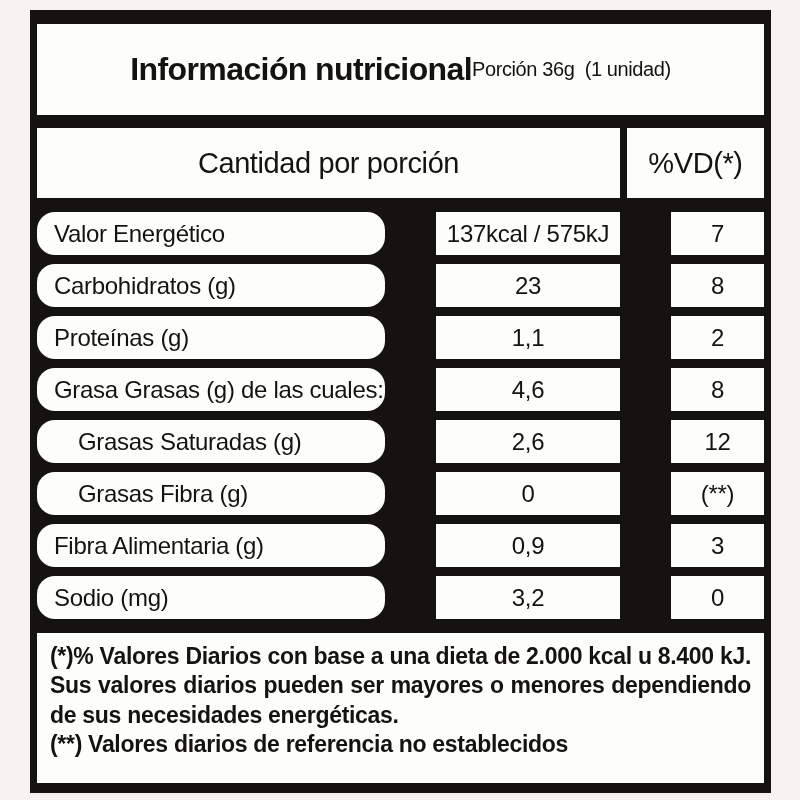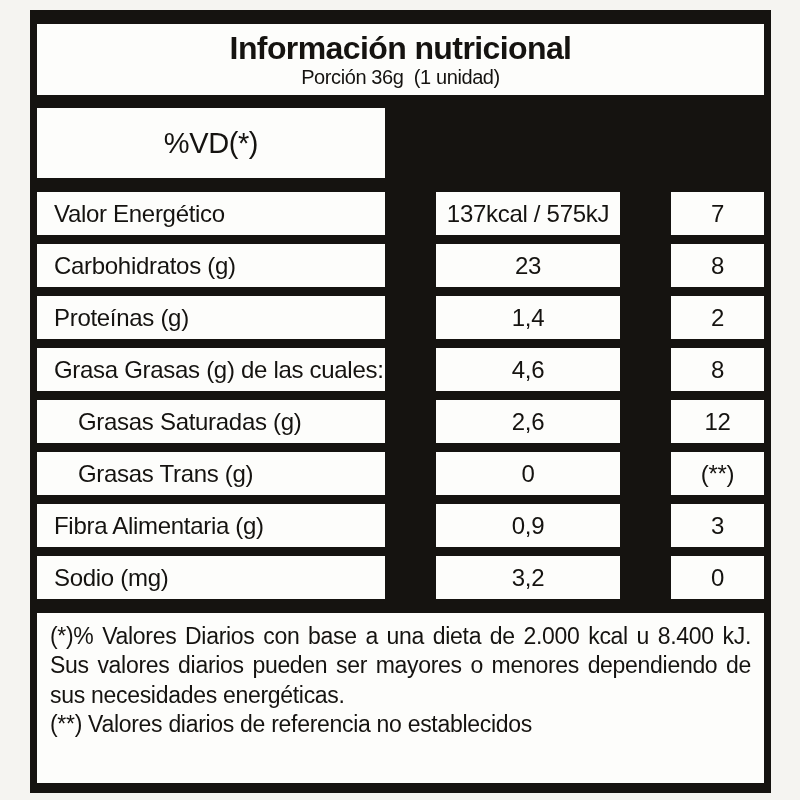--- a/index.html
+++ b/index.html
@@ -28,24 +28,24 @@
     box-sizing: border-box;
     background: #151310;
     padding: 14px 7px 10px 7px;
     display: flex;
     flex-direction: column;
   }
   .box { background: #fdfdfb; }
 
   
   .title-box {
-    height: 71px;
+    height: 91px;
     margin-bottom: 13px;
     display: flex;
-    flex-direction: column;
+    flex-direction: row;
     align-items: center;
     justify-content: center;
     flex: none;
   }
   .title {
     font-size: 32px;
     font-weight: bold;
     letter-spacing: -0.6px;
     line-height: 1.08;
   }
@@ -75,78 +75,80 @@
     display: flex;
     align-items: center;
     font-size: 24px;
     letter-spacing: -0.3px;
     white-space: nowrap;
     overflow: hidden;
   }
   .span2 { grid-column: 1 / 3; }
   .center { justify-content: center; }
   .head-cell { font-size: 29px; letter-spacing: -0.4px; }
-  .name { padding-left: 17px; }
+  .name { padding-left: 17px; border-radius: 18px; }
   .name.indent { padding-left: 41px; text-align: center; }
   .val { justify-content: center; margin-left: 44px; }
 
   
   .footer-box {
     margin-top: 14px;
     flex: 1 1 auto;
     padding: 9px 13px 6px 13px;
     box-sizing: border-box;
     overflow: hidden;
   }
   .fn {
     margin: 0;
     font-size: 23px;
     line-height: 1.28;
     letter-spacing: -0.3px;
+    font-weight: bold;
   }
   .justify { text-align: justify; }
 </style>
 </head>
 <body>
 
 <div class="page">
   <div class="label">
 
     <div class="box title-box">
       <div class="title">Información nutricional</div>
       <div class="serving">Porción 36g&nbsp; (1 unidad)</div>
     </div>
 
     <div class="grid head-grid">
+      <div class="cell span2 center head-cell">Cantidad por porción</div>
       <div class="cell center head-cell">%VD(*)</div>
     </div>
 
     <div class="grid data-grid">
 
       <div class="cell name">Valor Energético</div>
       <div class="cell val">137kcal / 575kJ</div>
       <div class="cell val">7</div>
 
       <div class="cell name">Carbohidratos (g)</div>
       <div class="cell val">23</div>
       <div class="cell val">8</div>
 
       <div class="cell name">Proteínas (g)</div>
-      <div class="cell val">1,4</div>
+      <div class="cell val">1,1</div>
       <div class="cell val">2</div>
 
       <div class="cell name">Grasa Grasas (g) de las cuales:</div>
       <div class="cell val">4,6</div>
       <div class="cell val">8</div>
 
       <div class="cell name indent">Grasas Saturadas (g)</div>
       <div class="cell val">2,6</div>
       <div class="cell val">12</div>
 
-      <div class="cell name indent">Grasas Trans (g)</div>
+      <div class="cell name indent">Grasas Fibra (g)</div>
       <div class="cell val">0</div>
       <div class="cell val">(**)</div>
 
       <div class="cell name">Fibra Alimentaria (g)</div>
       <div class="cell val">0,9</div>
       <div class="cell val">3</div>
 
       <div class="cell name">Sodio (mg)</div>
       <div class="cell val">3,2</div>
       <div class="cell val">0</div>

